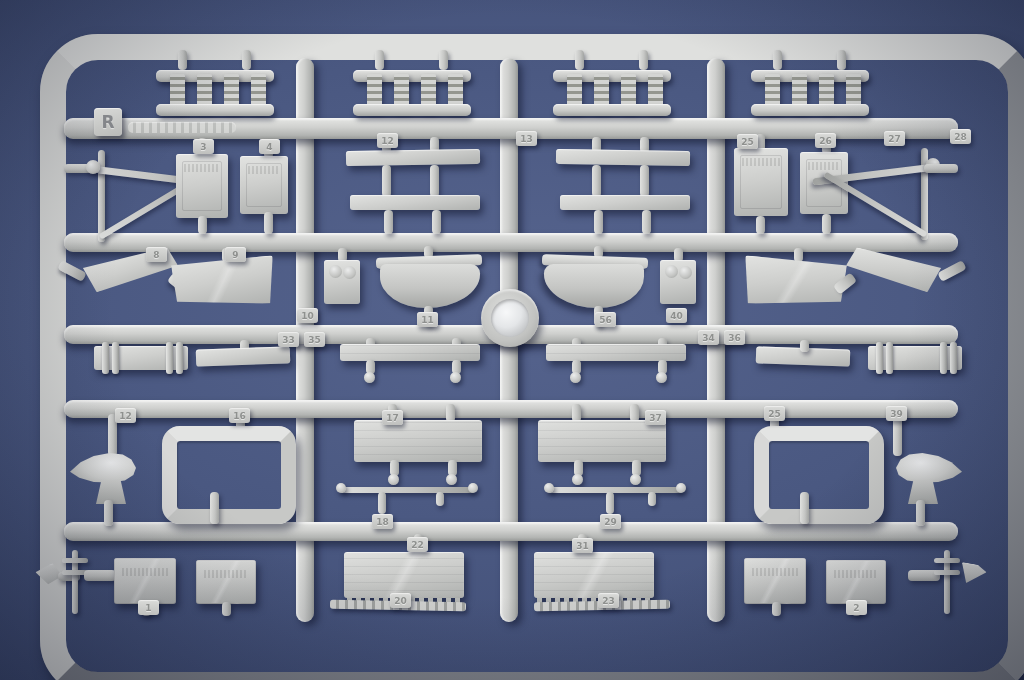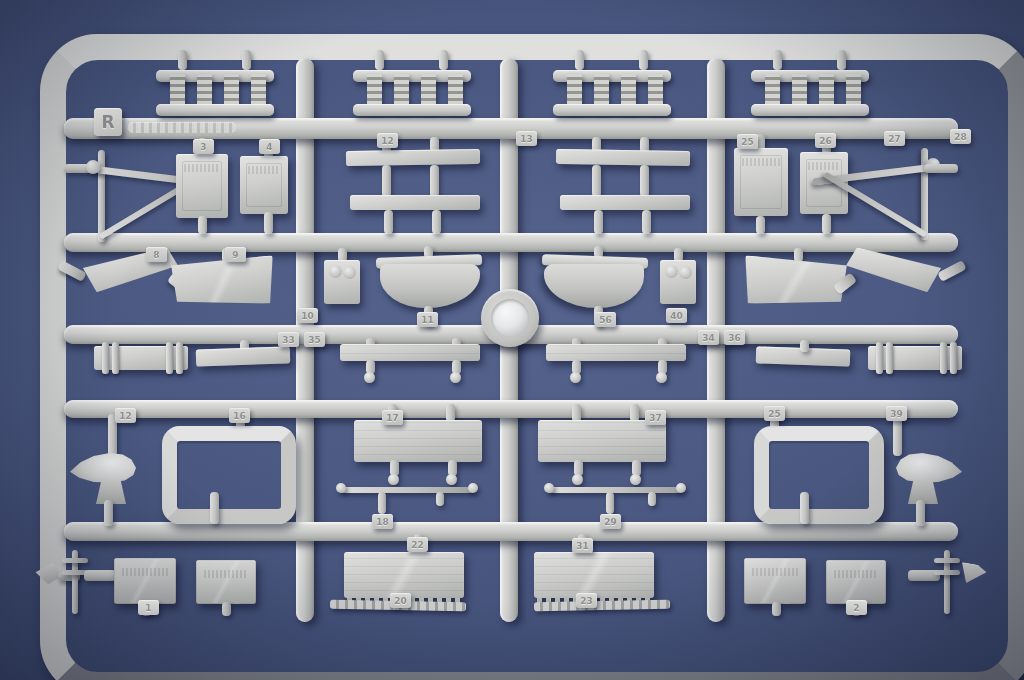--- a/index.html
+++ b/index.html
@@ -392,16 +392,16 @@
   <div class="chip" style="left:382px;top:410px">17</div>
   <div class="chip" style="left:645px;top:410px">37</div>
   <div class="chip" style="left:764px;top:406px">25</div>
   <div class="chip" style="left:886px;top:406px">39</div>
   <div class="chip" style="left:372px;top:514px">18</div>
   <div class="chip" style="left:600px;top:514px">29</div>
   <div class="chip" style="left:407px;top:537px">22</div>
   <div class="chip" style="left:572px;top:538px">31</div>
   <div class="chip" style="left:138px;top:600px">1</div>
   <div class="chip" style="left:390px;top:593px">20</div>
-  <div class="chip" style="left:576px;top:593px">23</div>
+  <div class="chip" style="left:598px;top:593px">23</div>
   <div class="chip" style="left:846px;top:600px">2</div>
 
 </div>
 
 </body></html>

